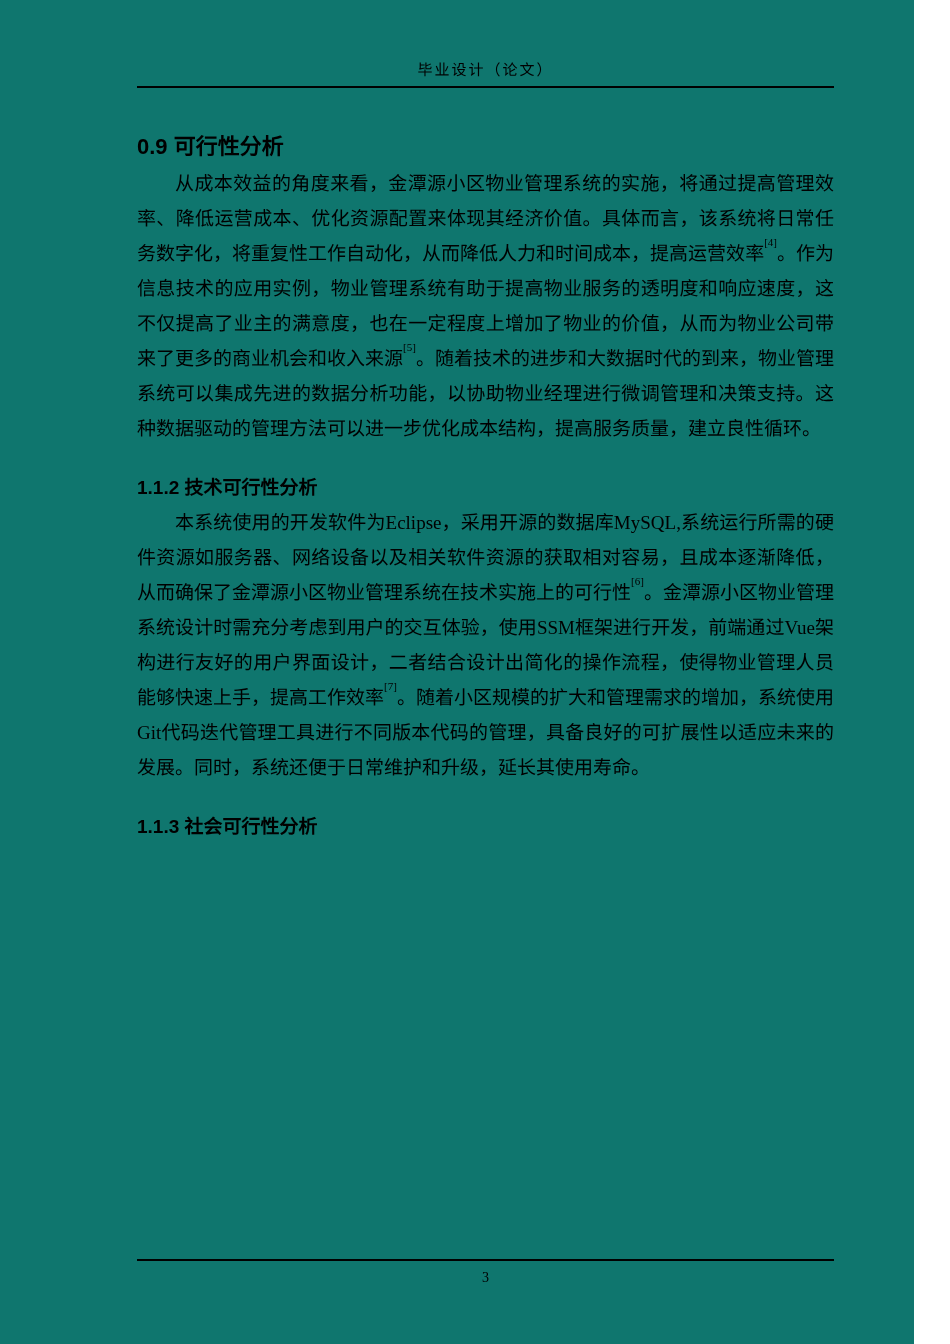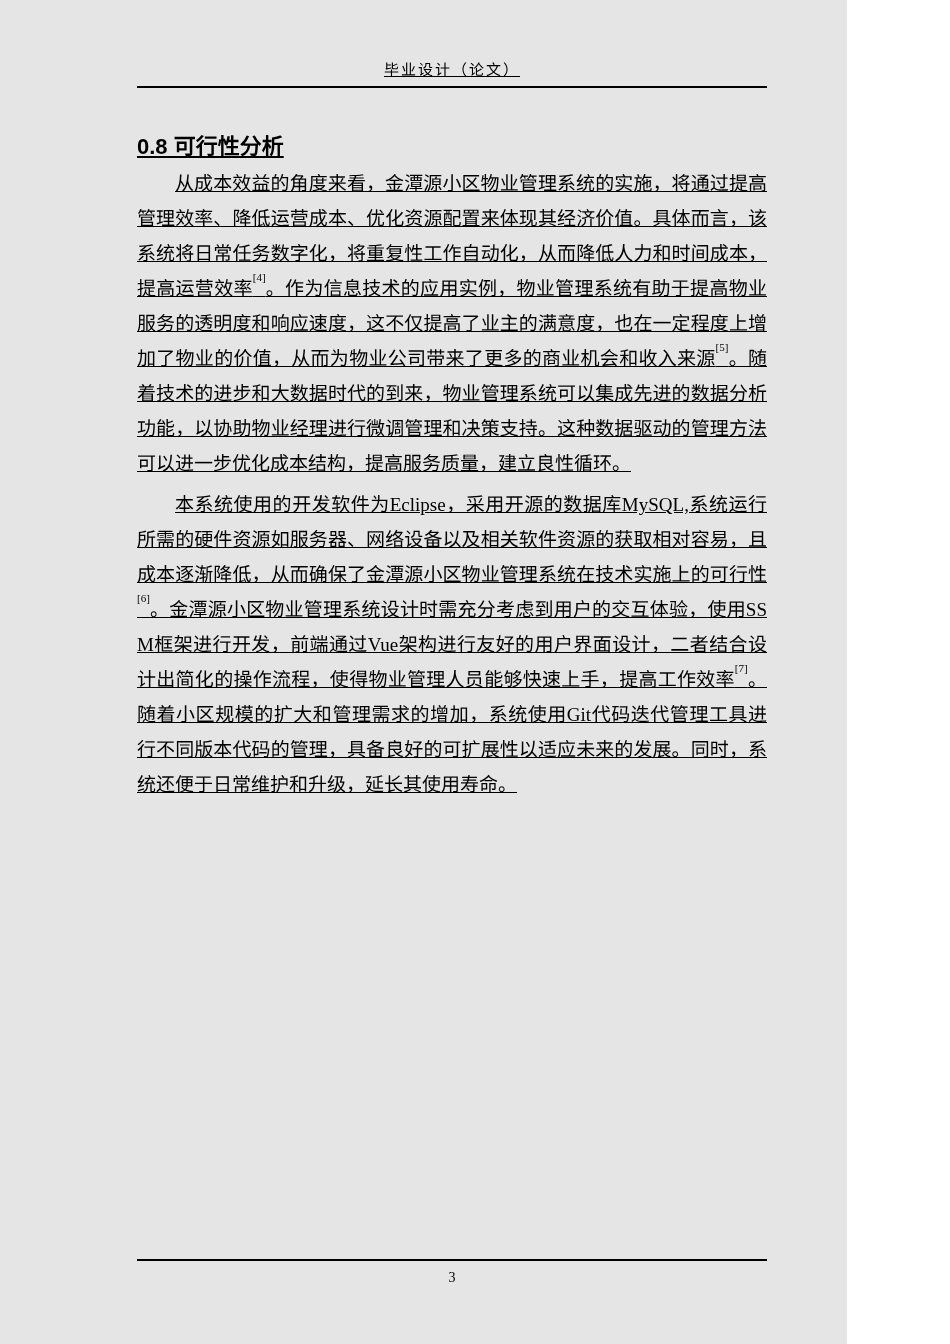--- a/index.html
+++ b/index.html
@@ -2,29 +2,28 @@
 <html lang="zh-CN"><head>
 <meta charset="utf-8">
 <style>
   html, body {
     margin: 0;
     padding: 0;
     background: #ffffff;
   }
   .page {
     position: relative;
-    width: 847px;
+    width: 914px;
     height: 1344px;
     box-sizing: border-box;
-    background: #e5e5e5;
+    background: #0f766e;
     color: #000000;
     font-family: "Liberation Serif", "DejaVu Serif", serif;
     padding: 58px 80px 0 137px;
     overflow: hidden;
-    text-decoration: underline;
   }
   .header {
     text-align: center;
     font-size: 15px;
     letter-spacing: 2px;
     padding-bottom: 7px;
     border-bottom: 2px solid #000000;
   }
   .chapter-title {
     font-family: "Liberation Sans", "DejaVu Sans", sans-serif;
@@ -76,26 +75,28 @@
 
 <div class="page">
 
   <header class="header">
     <span>毕业设计（论文）</span>
   </header>
 
   <main>
 
 
-    <h2 class="section-heading">0.8 可行性分析</h2>
+    <h2 class="section-heading">0.9 可行性分析</h2>
 
     <p class="body-para"><span>从成本效益的角度来看，金潭源小区物业管理系统的实施，将通过提高管理效率、降低运营成本、优化资源配置来体现其经济价值。具体而言，该系统将日常任务数字化，将重复性工作自动化，从而降低人力和时间成本，提高运营效率</span><sup class="ref">[4]</sup><span>。作为信息技术的应用实例，物业管理系统有助于提高物业服务的透明度和响应速度，这不仅提高了业主的满意度，也在一定程度上增加了物业的价值，从而为物业公司带来了更多的商业机会和收入来源</span><sup class="ref">[5]</sup><span>。随着技术的进步和大数据时代的到来，物业管理系统可以集成先进的数据分析功能，以协助物业经理进行微调管理和决策支持。这种数据驱动的管理方法可以进一步优化成本结构，提高服务质量，建立良性循环。</span></p>
 
+    <h3 class="subsection-heading">1.1.2 技术可行性分析</h3>
     <p class="body-para"><span>本系统使用的开发软件为Eclipse，采用开源的数据库MySQL,系统运行所需的硬件资源如服务器、网络设备以及相关软件资源的获取相对容易，且成本逐渐降低，从而确保了金潭源小区物业管理系统在技术实施上的可行性</span><sup class="ref">[6]</sup><span>。金潭源小区物业管理系统设计时需充分考虑到用户的交互体验，使用SSM框架进行开发，前端通过Vue架构进行友好的用户界面设计，二者结合设计出简化的操作流程，使得物业管理人员能够快速上手，提高工作效率</span><sup class="ref">[7]</sup><span>。随着小区规模的扩大和管理需求的增加，系统使用Git代码迭代管理工具进行不同版本代码的管理，具备良好的可扩展性以适应未来的发展。同时，系统还便于日常维护和升级，延长其使用寿命。</span></p>
 
+    <h3 class="subsection-heading">1.1.3 社会可行性分析</h3>
 
   </main>
 
   <footer class="footer">
     <span>3</span>
   </footer>
 
 </div>
 
 </body></html>

